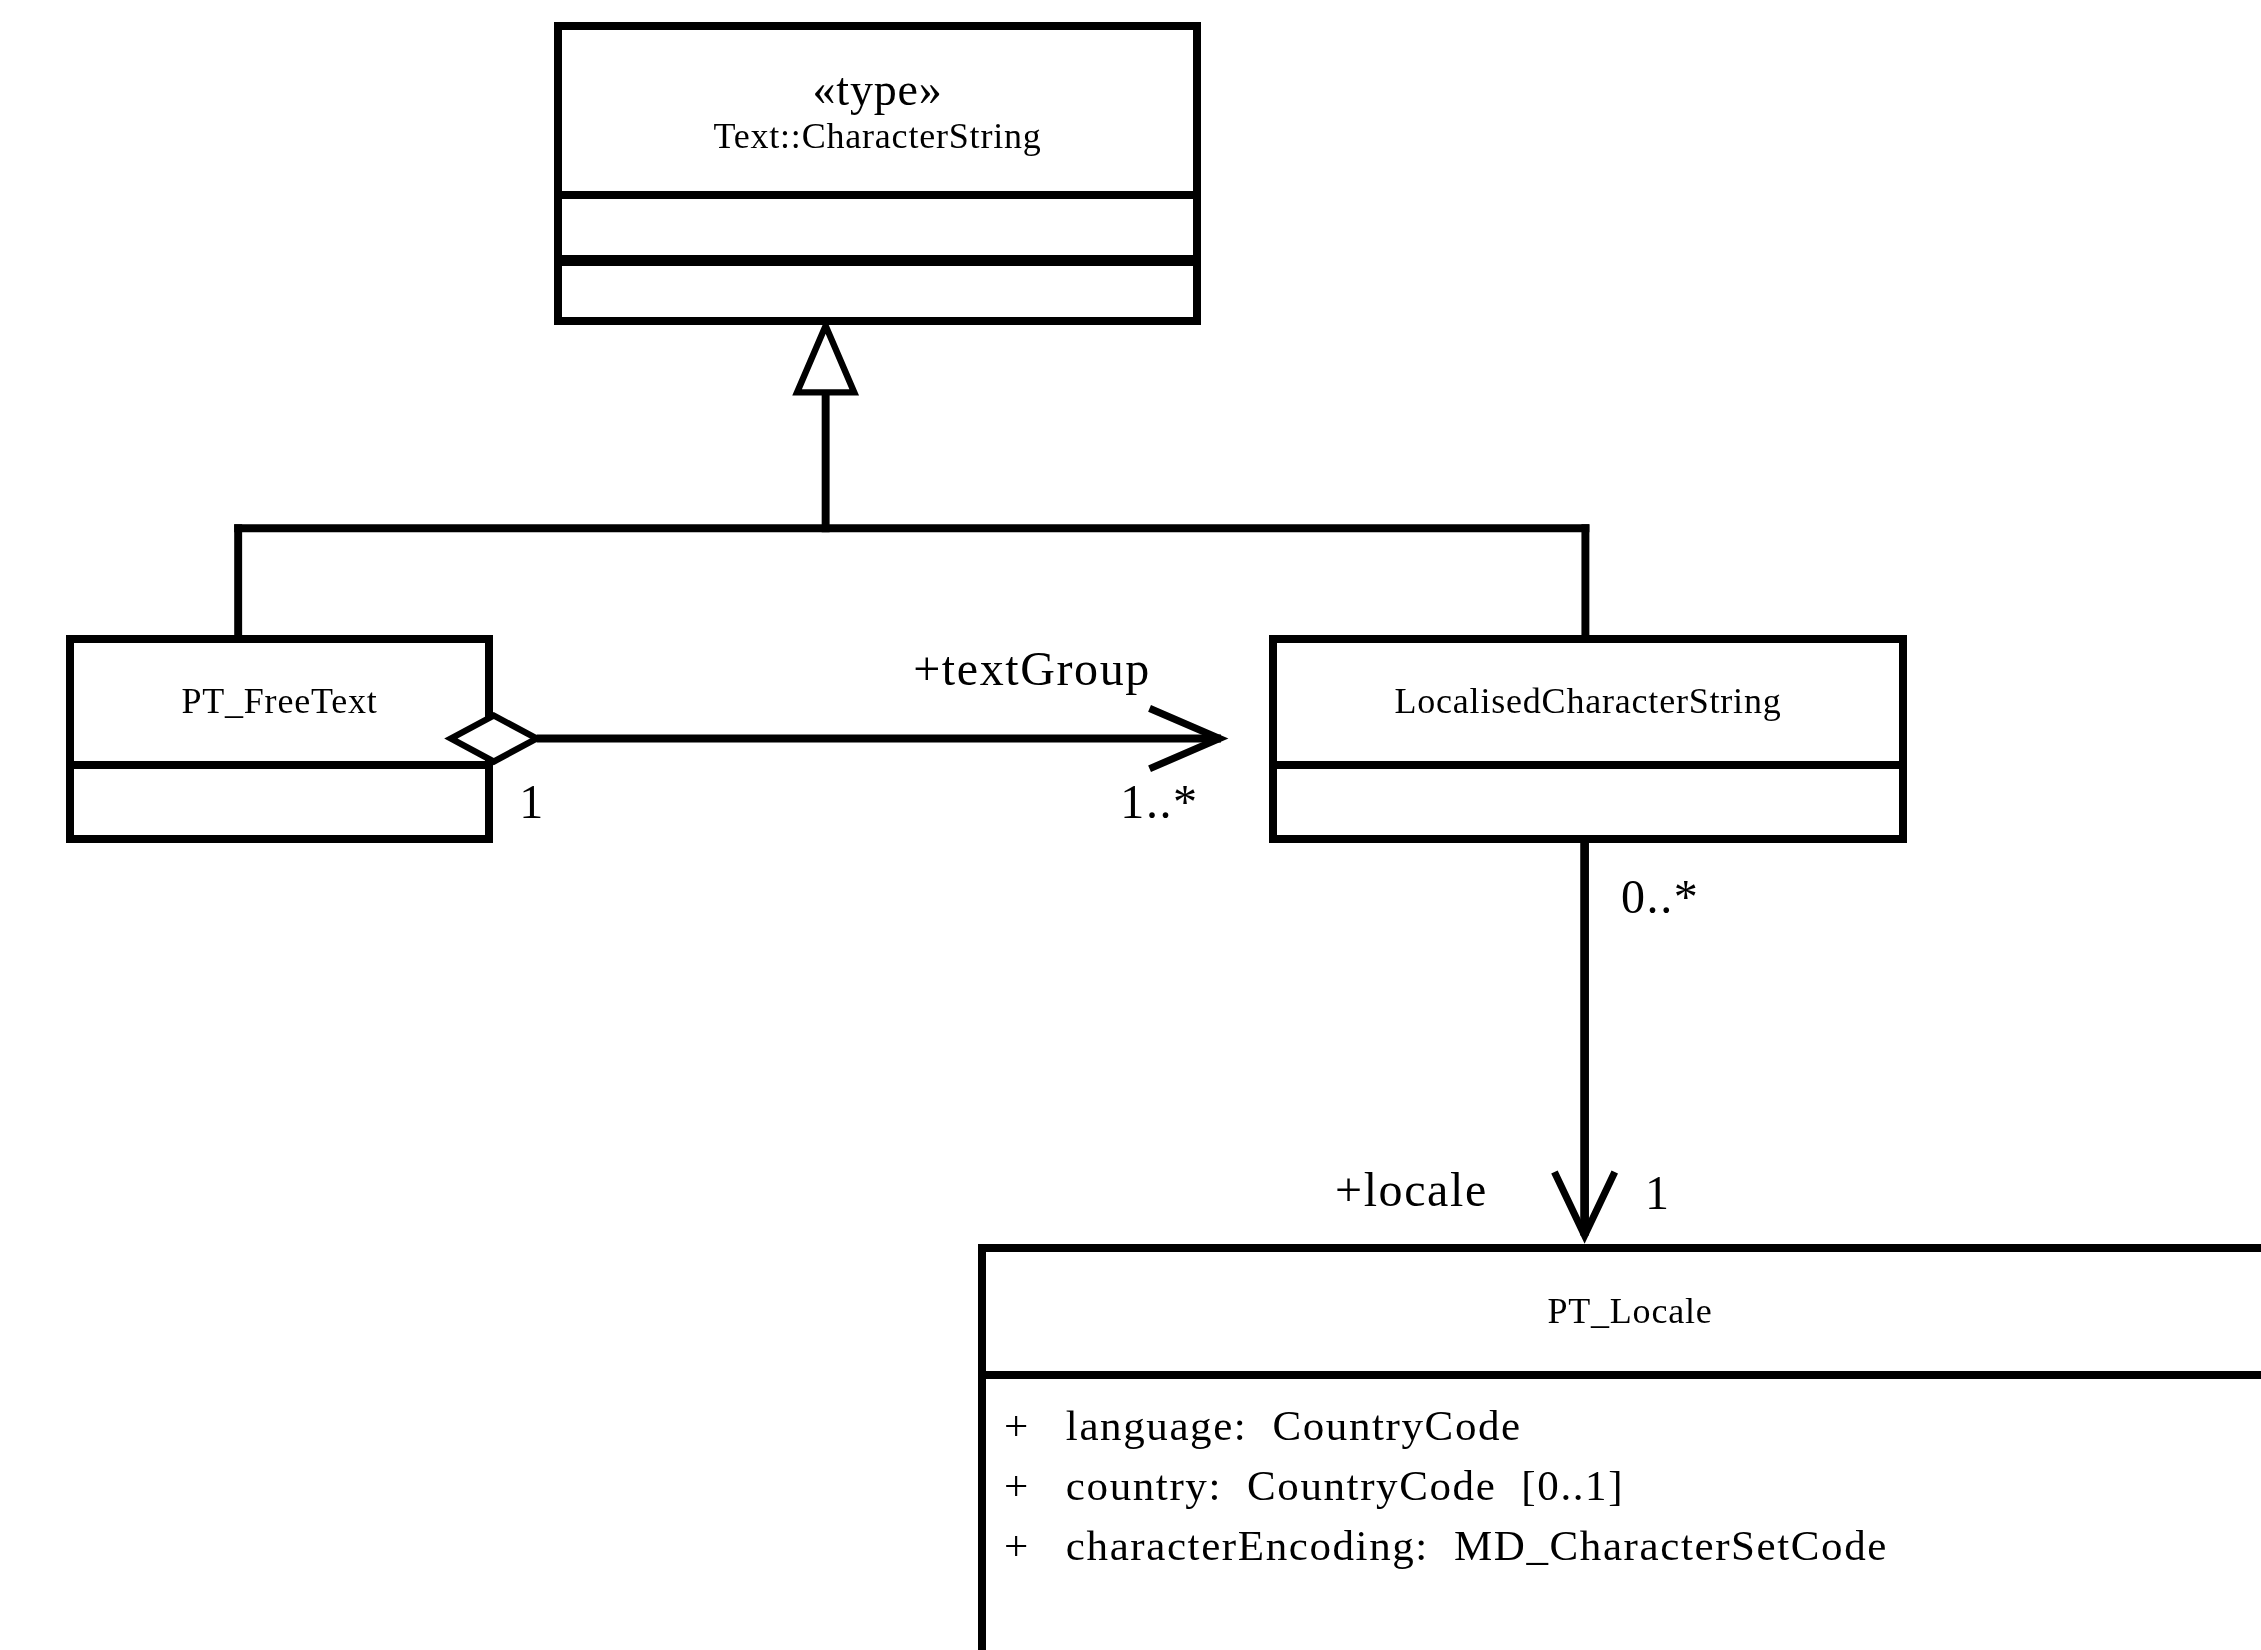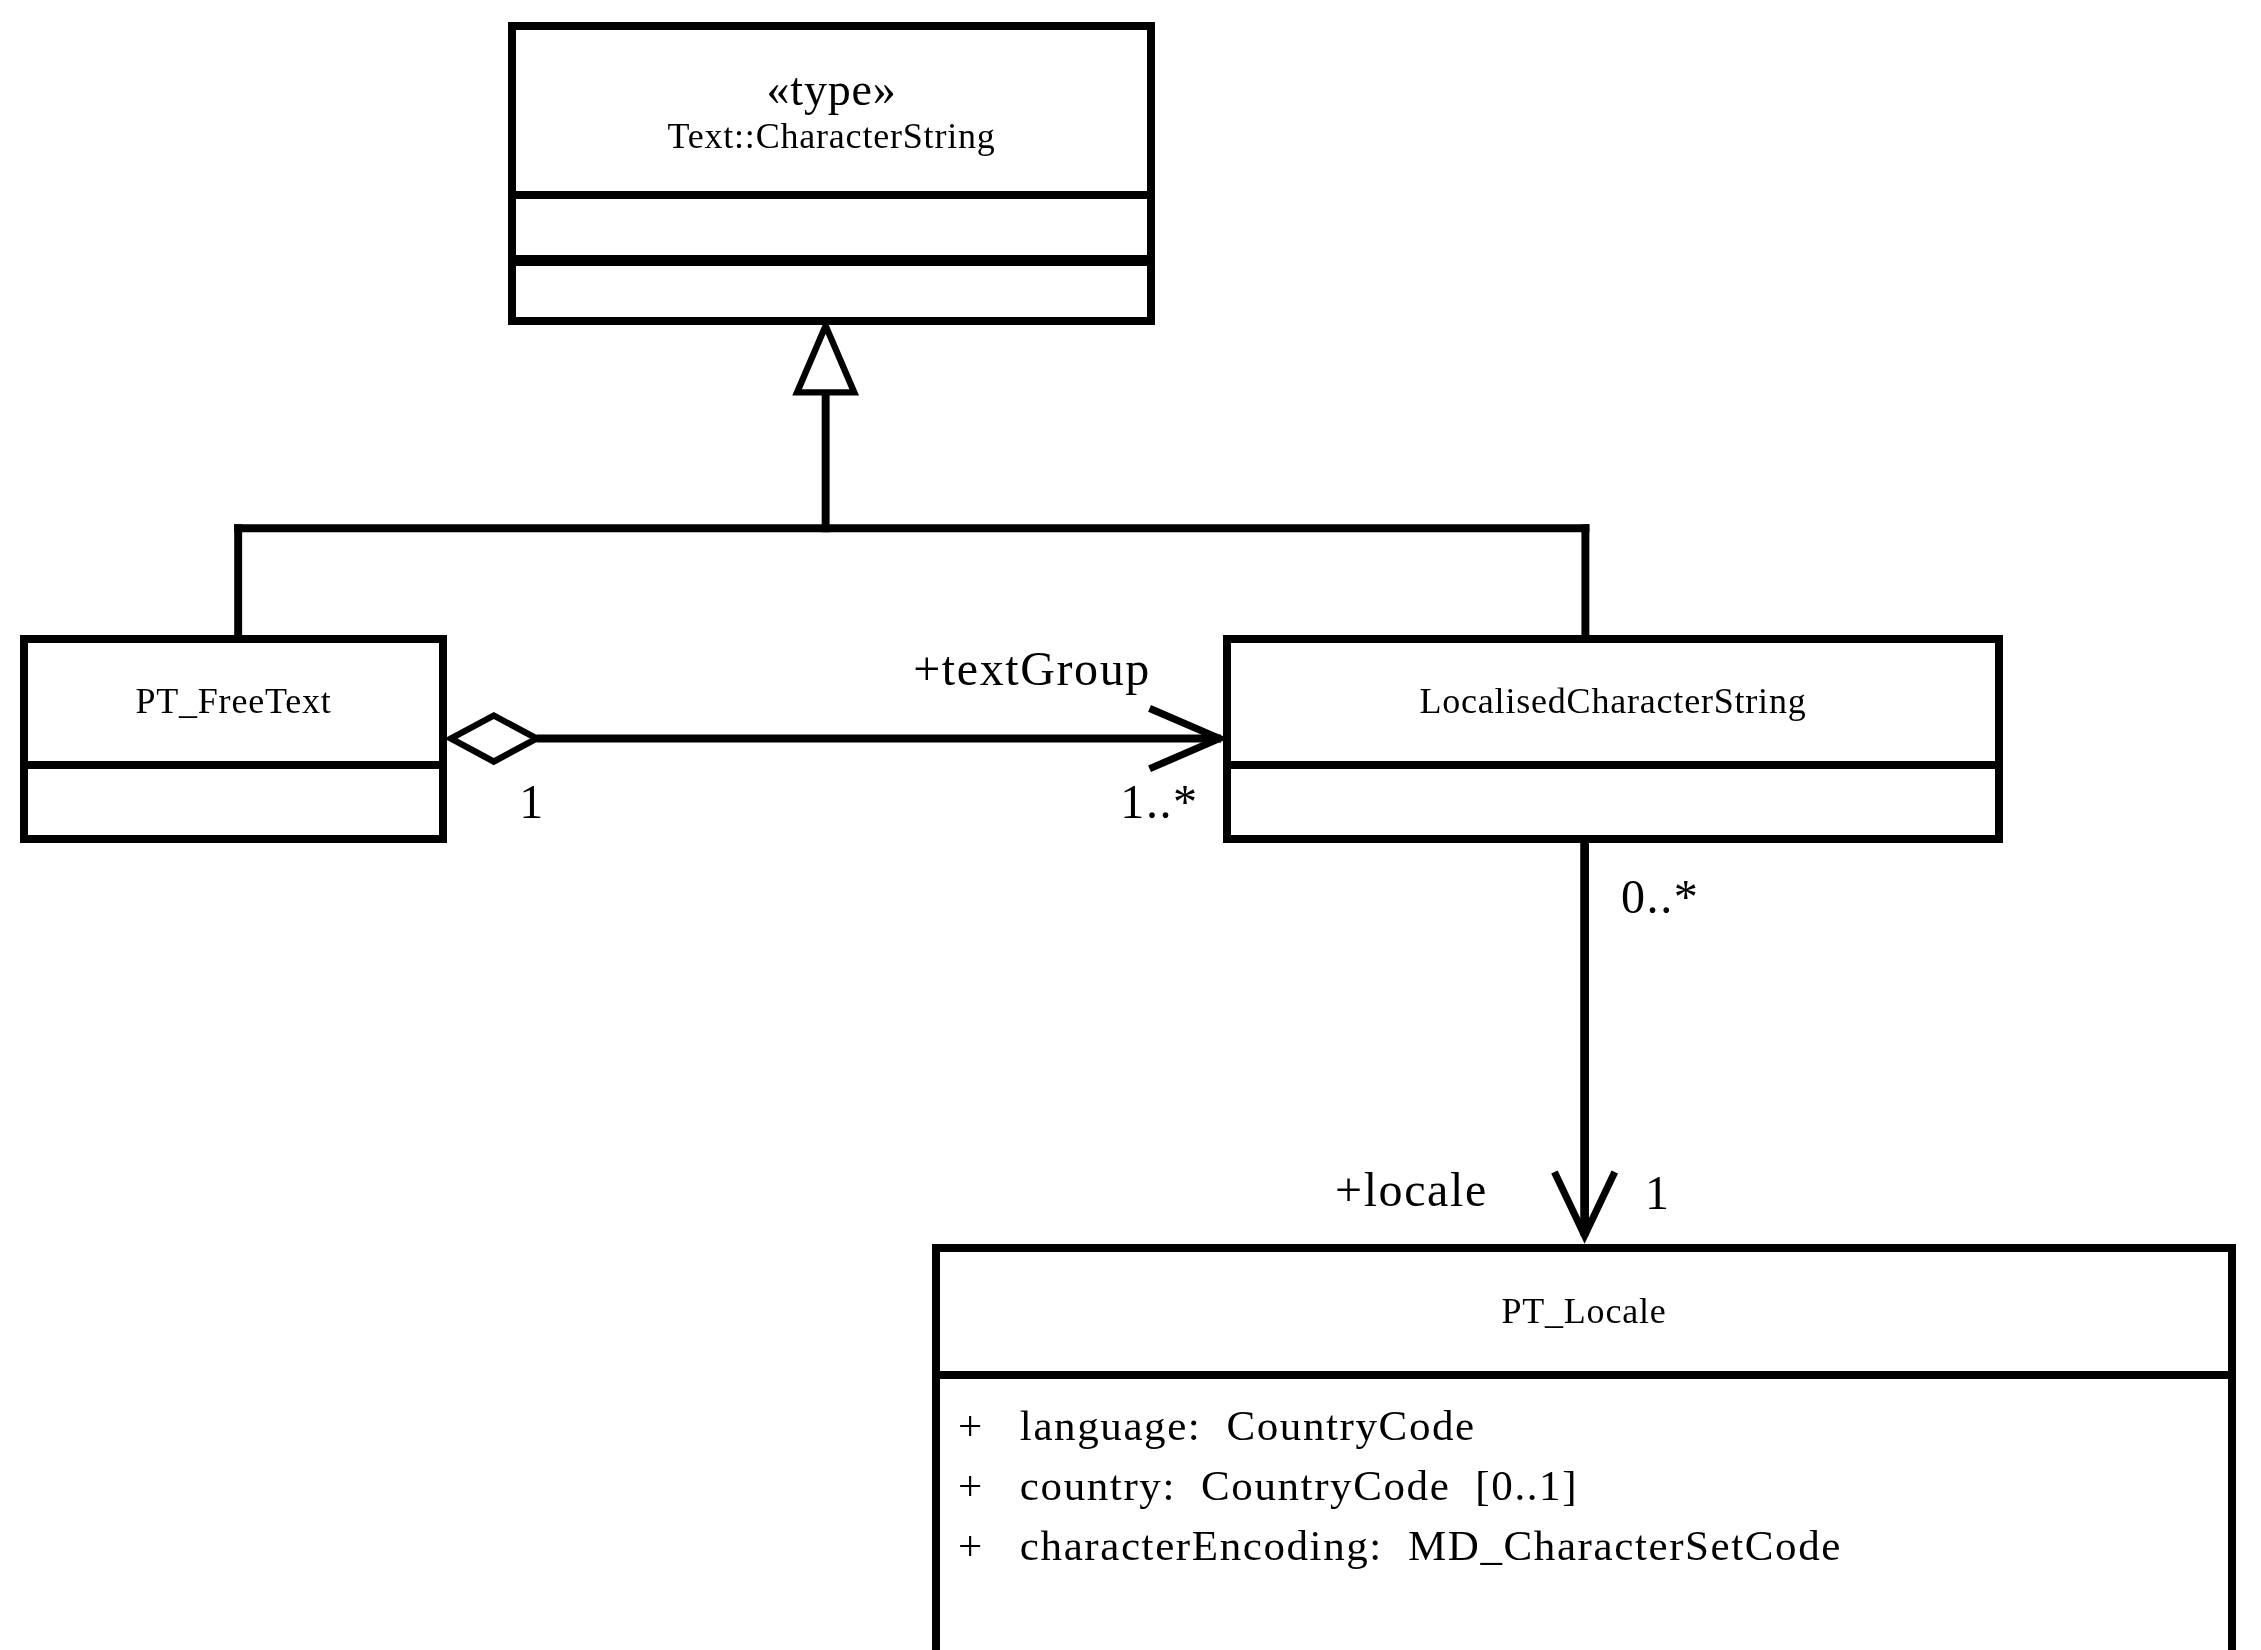--- a/index.html
+++ b/index.html
@@ -29,20 +29,21 @@
 
   
   .uml-box {
     position: absolute;
     box-sizing: border-box;
     border: 8px solid #000000;
     background: #ffffff;
     display: flex;
     flex-direction: column;
     z-index: 2;
+    margin-left: 46px;
   }
   .compartment {
     box-sizing: border-box;
     display: flex;
     flex-direction: column;
     align-items: center;
     justify-content: center;
   }
   .divider    { border-top: 8px solid #000000; }
   .divider-thick { border-top: 11px solid #000000; }
@@ -65,21 +66,21 @@
   .box-charstring .c1 { height: 162px; }
   .box-charstring .c2 { height: 64px; }
   .box-charstring .c3 { height: 62px; }
 
   
   .box-freetext { left: 20px; top: 635px; width: 427px; height: 208px; }
   .box-freetext .c1 { height: 118px; }
   .box-freetext .c2 { flex: 1; }
 
   
-  .box-localised { left: 1223px; top: 635px; width: 780px; height: 208px; }
+  .box-localised { left: 1223px; top: 635px; width: 638px; height: 208px; }
   .box-localised .c1 { height: 118px; }
   .box-localised .c2 { flex: 1; }
 
   
   .box-locale { left: 932px; top: 1244px; width: 1304px; height: 456px; }
   .box-locale .c1 { height: 119px; }
   .box-locale .c2 {
     flex: 1;
     align-items: stretch;
     justify-content: flex-start;

